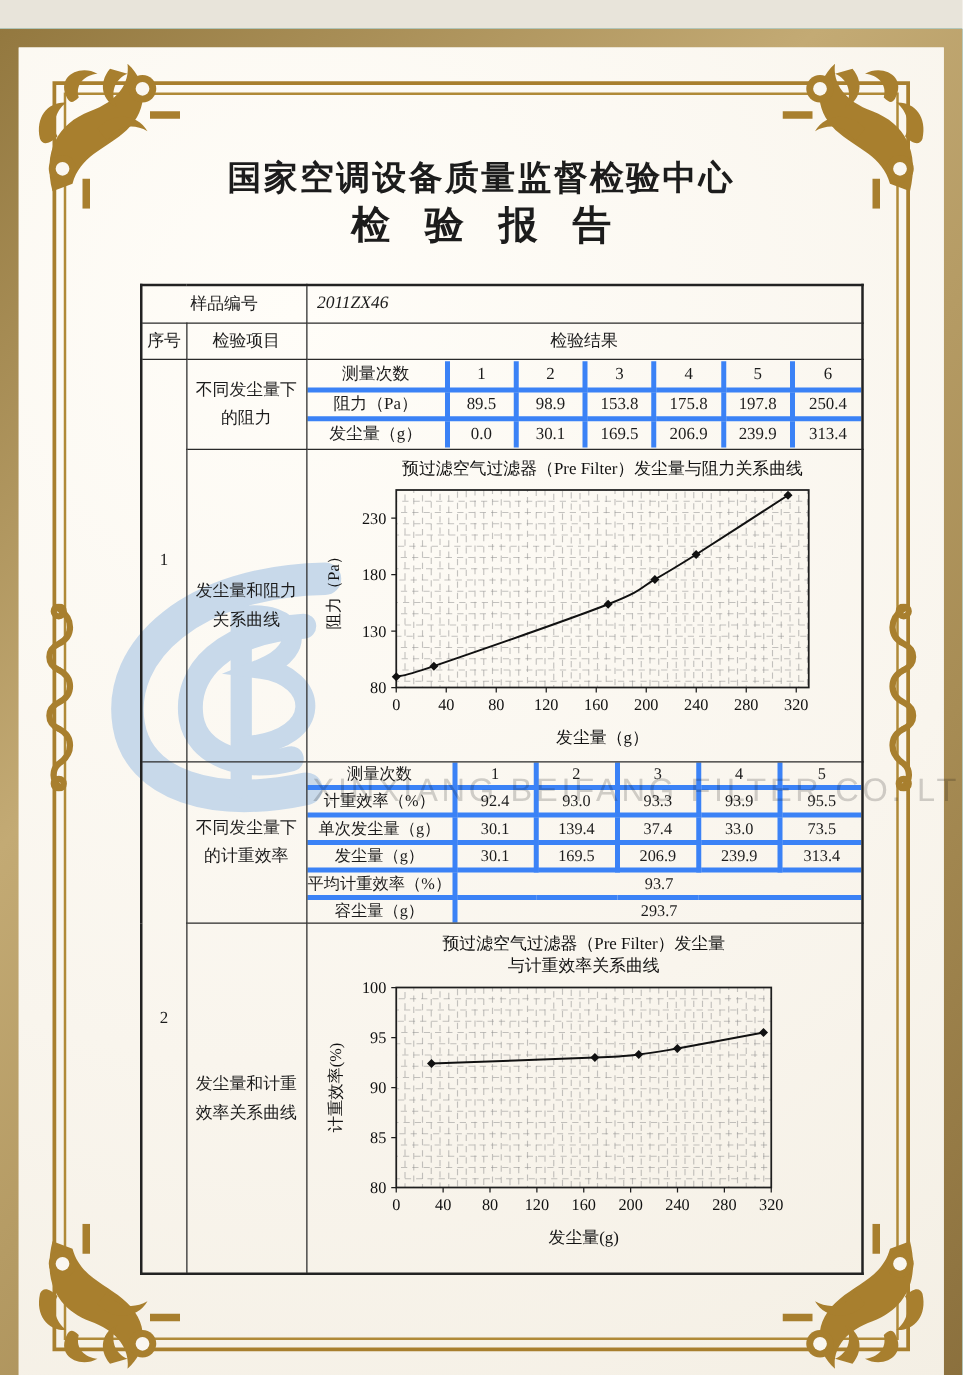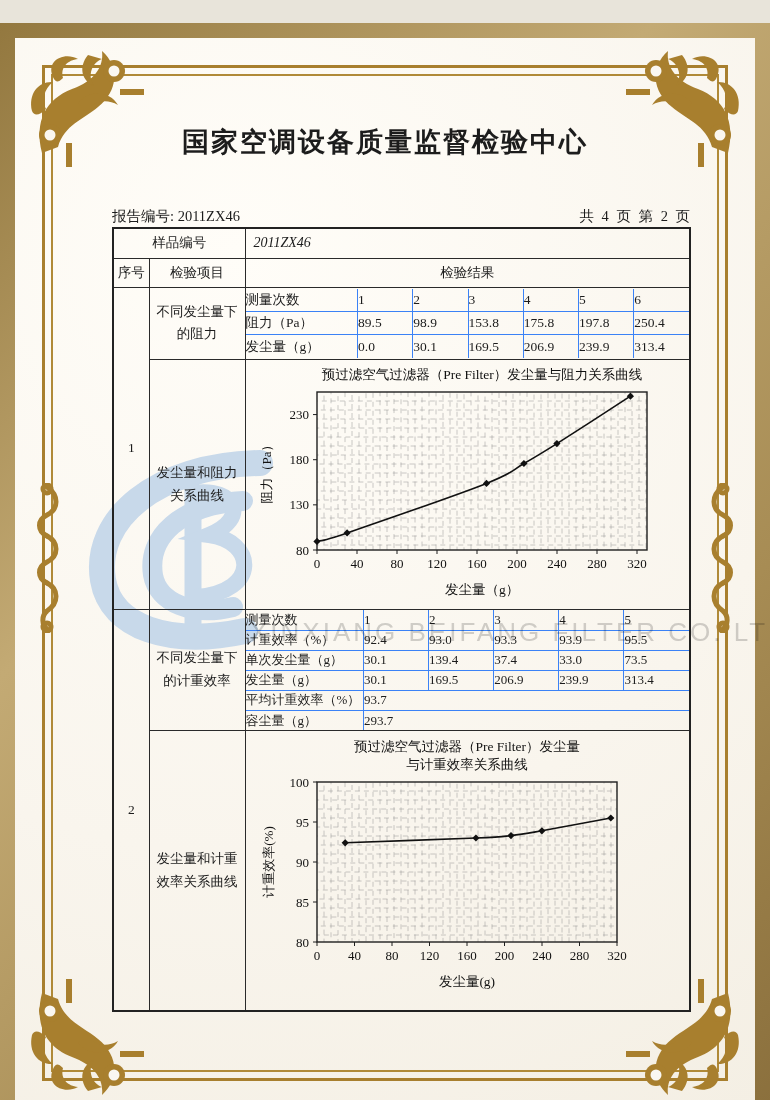--- a/index.html
+++ b/index.html
@@ -46,21 +46,21 @@
   table.main { border:2px solid #222; }
   td.sample-label { height:30px; }
   td.sample-value { text-align:left !important; padding-left:8px; font-size:14px;font-style:italic; }
   tr.hdr td { height:29px; }
   td.item-cell { padding:13px 1px; line-height:1.7; }
   td.cell-flush { padding:0; vertical-align:top; }
   td.cell-chart1 { height:250px; }
   td.cell-chart2 { height:280px; }
 
   table.inner { width:100%; border-collapse:collapse; table-layout:fixed; border-style:hidden; }
-  table.inner td { border:1px solid #3b82f6; text-align:left; }
+  table.inner td { border:4px solid #3b82f6; text-align:center; }
   table.t1 td { height:23px; }
   table.t2 td { height:20px; font-size:13px; }
   svg.chart { display:block; margin:2px auto 0 auto; }
 </style>
 </head>
 <body>
 
 <div class="page">
 
   <div class="band"></div>
@@ -152,24 +152,21 @@
     <g fill="none" stroke="#c6d8ea" stroke-linecap="round">
       <path d="M185,28 C80,30 18,85 28,145 C36,193 95,212 170,196" stroke-width="26"></path>
       <path d="M168,66 C105,70 72,102 78,140 C83,168 118,182 158,172" stroke-width="20"></path>
       <path d="M118,55 L118,195" stroke-width="17"></path>
       <path d="M118,58 C162,52 174,84 134,100 C180,106 186,156 122,162" stroke-width="16"></path>
     </g>
   </svg>
 
   <div class="content">
     <div class="org-title">国家空调设备质量监督检验中心</div>
-    <div class="meta-row">
-      <span>报告编号: 2011ZX46</span>
-      <span class="pg">共 4 页 第 2 页</span>
-    </div>
+    <div class="doc-title">检验报告</div>
 
     <table class="main">
       <colgroup>
           <col style="width:36px">
           <col style="width:96px">
           <col>
         </colgroup>
       <tbody>
         <tr>
           <td colspan="2" class="sample-label">样品编号</td>

